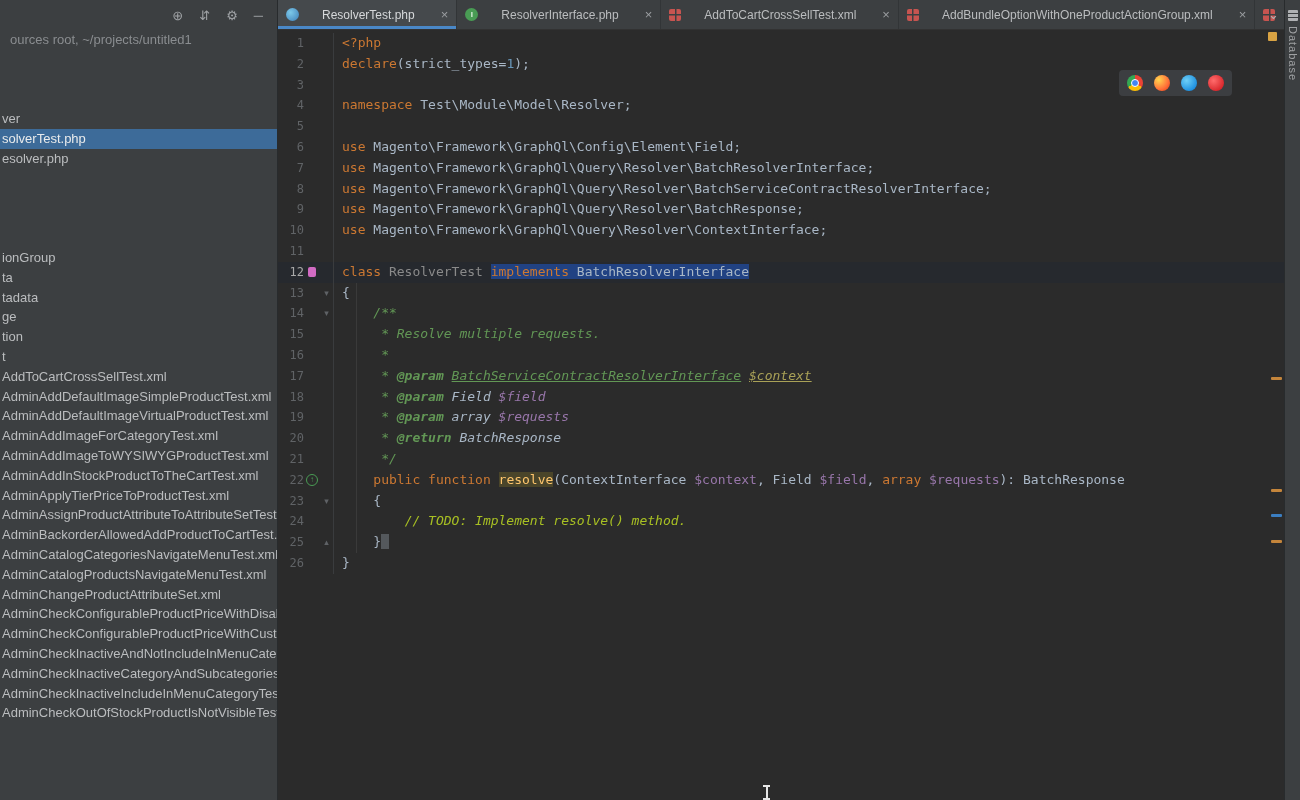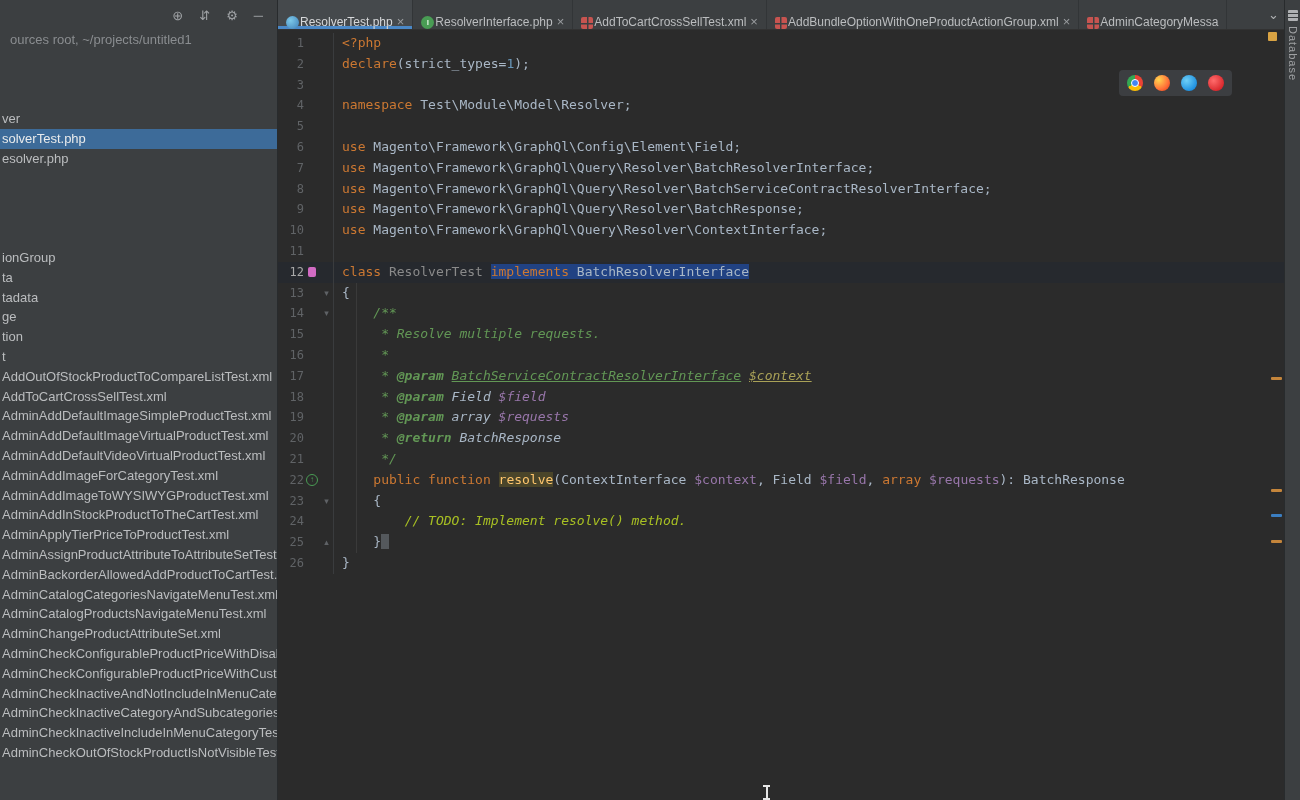--- a/index.html
+++ b/index.html
@@ -11,21 +11,21 @@
   .panel-toolbar{height:30px;display:flex;justify-content:flex-end;align-items:center;gap:16px;padding-right:14px}
   .tbico{color:#9FA2A5;font-size:13px;cursor:default}
   .root-hint{position:absolute;top:30px;left:0;right:0;height:20px;line-height:20px;color:#8A8D90;font-size:13px;padding-left:10px;white-space:nowrap}
   .tree{position:absolute;top:50px;left:0;right:0;bottom:0;overflow:hidden}
   .tree-row{height:19.8px;line-height:19.8px;font-size:13px;color:#BBBDBF;white-space:nowrap;padding-left:2px;overflow:hidden}
   .tree-row.selected{background:#3D6B99;color:#E9EBEC}
 
   
   .main{position:absolute;left:278px;top:0;width:1006px;height:800px}
   .tab-bar{position:relative;height:30px;background:#3C3F41;display:flex;align-items:stretch;overflow:hidden;border-bottom:1px solid #323232}
-  .tab{flex:none;display:flex;align-items:flex-end;gap:1px;padding:0 8px;font-size:12px;color:#BBBDBF;border-right:1px solid #323537;cursor:default}
+  .tab{flex:none;display:flex;align-items:center;gap:23px;padding:0 8px;font-size:12px;color:#BBBDBF;border-right:1px solid #323537;cursor:default}
   .tab.active{background:#45494C;box-shadow:inset 0 -3px 0 #4A88C7;color:#D6D8DA}
   .tab-close{color:#9B9EA1;font-size:13px;margin-left:3px}
   .ic{width:13px;height:13px;flex:none;display:flex;align-items:center;justify-content:center;border-radius:50%;font-size:8px;font-weight:bold}
   .ic-php-class{background:radial-gradient(circle at 35% 35%,#7CC8E8,#3E7FB8)}
   .ic-php-interface{background:#499C54;color:#DFF2E0}
   .ic-xml-test{width:12px;height:12px;border-radius:2px;background-color:#C75450;
     background-image:linear-gradient(#3C3F41,#3C3F41),linear-gradient(#3C3F41,#3C3F41);
     background-size:1.5px 100%,100% 1.5px;background-position:5.5px 0,0 5.5px;background-repeat:no-repeat}
   .tab-chevron{position:absolute;right:5px;top:0;height:30px;line-height:30px;color:#AFB1B3;font-size:13px}
 
@@ -105,25 +105,23 @@
       <div class="tree-row"></div>
       <div class="tree-row"></div>
       <div class="tree-row"></div>
       <div class="tree-row"></div>
       <div class="tree-row">ionGroup</div>
       <div class="tree-row">ta</div>
       <div class="tree-row">tadata</div>
       <div class="tree-row">ge</div>
       <div class="tree-row">tion</div>
       <div class="tree-row">t</div>
-      <div class="tree-row">AddOutOfStockProductToCompareListTest.xml</div>
       <div class="tree-row">AddToCartCrossSellTest.xml</div>
       <div class="tree-row">AdminAddDefaultImageSimpleProductTest.xml</div>
       <div class="tree-row">AdminAddDefaultImageVirtualProductTest.xml</div>
-      <div class="tree-row">AdminAddDefaultVideoVirtualProductTest.xml</div>
       <div class="tree-row">AdminAddImageForCategoryTest.xml</div>
       <div class="tree-row">AdminAddImageToWYSIWYGProductTest.xml</div>
       <div class="tree-row">AdminAddInStockProductToTheCartTest.xml</div>
       <div class="tree-row">AdminApplyTierPriceToProductTest.xml</div>
       <div class="tree-row">AdminAssignProductAttributeToAttributeSetTest.xml</div>
       <div class="tree-row">AdminBackorderAllowedAddProductToCartTest.xml</div>
       <div class="tree-row">AdminCatalogCategoriesNavigateMenuTest.xml</div>
       <div class="tree-row">AdminCatalogProductsNavigateMenuTest.xml</div>
       <div class="tree-row">AdminChangeProductAttributeSet.xml</div>
       <div class="tree-row">AdminCheckConfigurableProductPriceWithDisabledChildTest.xml</div>

